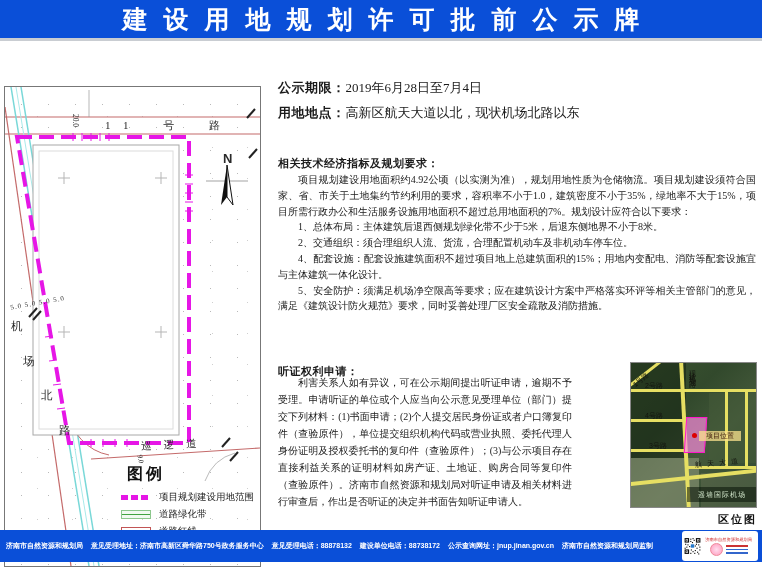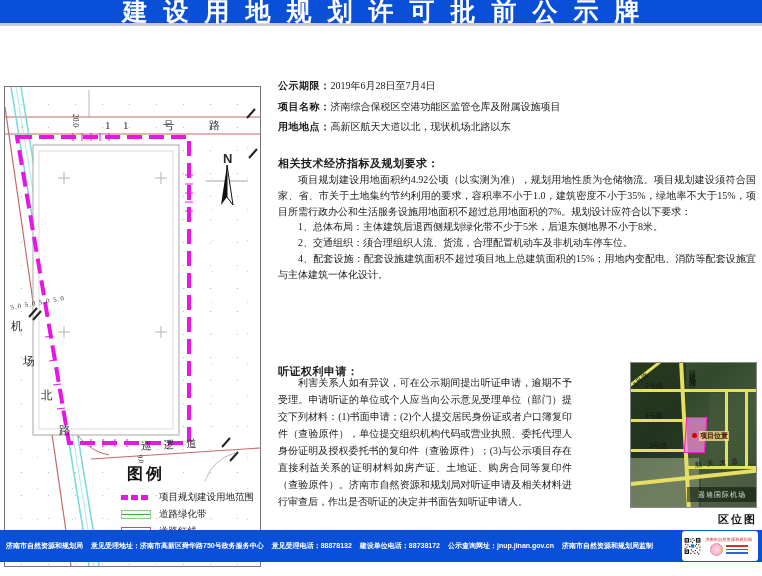--- a/index.html
+++ b/index.html
@@ -1,19 +1,19 @@
 <!DOCTYPE html>
 <html><head>
 <meta charset="utf-8">
 <style>
   html,body{margin:0;padding:0;background:#e9e9e9;}
   .page{position:relative;width:762px;height:576px;background:#fff;overflow:hidden;
         font-family:"Liberation Serif",serif;color:#1a1a1a;}
   
-  .header{position:absolute;left:0;top:0;width:762px;height:26px;background:#0a4fd8;
+  .header{position:absolute;left:0;top:0;width:762px;height:41px;background:#0a4fd8;
           display:flex;align-items:center;justify-content:center;border-bottom:3px solid #c9cdd2;box-sizing:border-box;}
   .header .title{color:#fff;font-family:"Liberation Sans",sans-serif;font-weight:bold;
           font-size:25px;letter-spacing:16px;text-indent:16px;white-space:nowrap;}
   
   .map-panel{position:absolute;left:4px;top:46px;width:257px;height:481px;background:#fff;
           border:1px solid #777;box-sizing:border-box;
           background-image:radial-gradient(circle,#b9b9b9 0.6px,transparent 0.9px),
                            radial-gradient(circle,#cfcfcf 0.6px,transparent 0.9px);
           background-size:27px 23px,35px 31px;background-position:3px 6px,15px 14px;margin-top:40px;}
   .map-svg{position:absolute;left:0;top:0;}
@@ -29,41 +29,41 @@
   .legend{position:absolute;left:116px;top:377px;}
   .legend-title{font-size:16px;font-weight:bold;letter-spacing:3px;color:#111;margin-left:6px;font-family:Liberation Mono, monospace;}
   .legend-row{display:flex;align-items:center;margin-top:7px;height:10px;}
   .sw{width:30px;height:9px;box-sizing:border-box;background:#fff;flex:0 0 auto;}
   .sw-magenta{height:5px;background:repeating-linear-gradient(90deg,#e616e6 0 7px,#fff 7px 10px);}
   .sw-green{border:1px solid #8cc78c;background:linear-gradient(#f1faf1 0 3px,#41a341 3px 4.5px,#f1faf1 4.5px);}
   .sw-red{border:1px solid #c25555;background:#fff;}
   .sw-cyan{border:1px solid #6fd0d0;background:linear-gradient(#eafcfc 0 3px,#58cfcf 3px 4.5px,#eafcfc 4.5px);}
   .legend-label{font-size:9.5px;margin-left:8px;color:#222;white-space:nowrap;}
   
-  .info{position:absolute;left:278px;top:79px;font-size:10px;}
+  .info{position:absolute;left:278px;top:79px;font-size:13px;}
   .info-row{margin-bottom:6.5px;}
   .info-row b{letter-spacing:.5px;}
   .req-heading{position:absolute;left:278px;top:156px;font-size:11px;font-weight:bold;letter-spacing:.5px;}
   .req-body{position:absolute;left:278px;top:172px;width:478px;font-size:10px;line-height:15.8px;text-align:justify;}
   .req-body p{margin:0;text-indent:2em;}
   .hear-heading{position:absolute;left:278px;top:364px;font-size:11px;font-weight:bold;letter-spacing:.5px;}
   .hear-body{position:absolute;left:278px;top:374px;width:294px;font-size:10px;line-height:17px;text-align:justify;}
   .hear-body p{margin:0;text-indent:2em;}
   
   .locmap{position:absolute;left:630px;top:362px;width:127px;height:146px;border:1px solid #888;box-sizing:border-box;
           background:linear-gradient(135deg,#3c5530 0%,#32492c 35%,#43583a 60%,#2f4730 100%);overflow:hidden;}
   .patch{position:absolute;}
   .road{position:absolute;background:#e6df63;}
   .loc-label{position:absolute;font-size:7px;color:#14160f;font-family:"Liberation Sans",sans-serif;white-space:nowrap;}
   .loc-vert{writing-mode:vertical-rl;letter-spacing:2px;}
   .parcel{position:absolute;left:54px;top:54px;width:21px;height:36px;background:rgba(255,140,225,.68);
           border:1.5px solid #ff17c9;transform:skewX(-4deg);box-sizing:border-box;}
   .site-dot{position:absolute;left:61px;top:70px;width:5px;height:5px;border-radius:50%;background:#dd0000;}
-  .site-label{position:absolute;left:68px;top:68px;font-size:7px;font-weight:bold;color:#3a1508;
-          background:rgba(250,225,140,.75);padding:0 1px;white-space:nowrap;}
+  .site-label{position:absolute;left:68px;top:68px;font-size:7px;font-weight:normal;color:#3a1508;
+          background:rgba(250,225,140,.75);padding:0 7px;white-space:nowrap;}
   .airport-band{position:absolute;left:56px;top:124px;width:70px;height:15px;background:rgba(8,18,8,.55);
           display:flex;align-items:center;justify-content:center;}
   .airport-band span{font-size:7px;color:#cfe3c8;letter-spacing:1px;white-space:nowrap;}
   .locmap-caption{position:absolute;left:630px;top:512px;width:127px;text-align:right;font-size:11px;
           font-weight:bold;letter-spacing:2px;color:#111;}
   
   .footer{position:absolute;left:0;top:530px;width:762px;height:32px;background:#0a4fd8;
           display:flex;align-items:center;color:#fff;font-family:"Liberation Sans",sans-serif;
           font-size:7px;font-weight:bold;white-space:nowrap;overflow:hidden;}
   .footer span{margin-right:8px;}
@@ -185,33 +185,31 @@
         <span class="legend-label">交通组织</span>
       </div>
     </div>
   </div>
 
   <div class="info">
     <div class="info-row">
       <b>公示期限：</b><span>2019年6月28日至7月4日</span>
     </div>
     <div class="info-row">
-      <b>项目名称：</b><span>济南综合保税区空港功能区监管仓库及附属设施项目</span>
-    </div>
-    <div class="info-row">
       <b>用地地点：</b><span>高新区航天大道以北，现状机场北路以东</span>
     </div>
   </div>
 
   <div class="req-heading">相关技术经济指标及规划要求：</div>
   <div class="req-body">
     <p>项目规划建设用地面积约4.92公顷（以实测为准），规划用地性质为仓储物流。项目规划建设须符合国家、省、市关于土地集约节约利用的要求，容积率不小于1.0，建筑密度不小于35%，绿地率不大于15%，项目所需行政办公和生活服务设施用地面积不超过总用地面积的7%。规划设计应符合以下要求：</p>
     <p>1、总体布局：主体建筑后退西侧规划绿化带不少于5米，后退东侧地界不小于8米。</p>
     <p>2、交通组织：须合理组织人流、货流，合理配置机动车及非机动车停车位。</p>
     <p>4、配套设施：配套设施建筑面积不超过项目地上总建筑面积的15%；用地内变配电、消防等配套设施宜与主体建筑一体化设计。</p>
+    <p>5、安全防护：须满足机场净空限高等要求；应在建筑设计方案中严格落实环评等相关主管部门的意见，满足《建筑设计防火规范》要求，同时妥善处理厂区安全疏散及消防措施。</p>
   </div>
 
   <div class="hear-heading">听证权利申请：</div>
   <div class="hear-body">
     <p>利害关系人如有异议，可在公示期间提出听证申请，逾期不予受理。申请听证的单位或个人应当向公示意见受理单位（部门）提交下列材料：(1)书面申请；(2)个人提交居民身份证或者户口簿复印件（查验原件），单位提交组织机构代码或营业执照、委托代理人身份证明及授权委托书的复印件（查验原件）；(3)与公示项目存在直接利益关系的证明材料如房产证、土地证、购房合同等复印件（查验原件）。济南市自然资源和规划局对听证申请及相关材料进行审查后，作出是否听证的决定并书面告知听证申请人。</p>
   </div>
 
   <div class="locmap">
     <div class="patch" style="left:0;top:0;width:55px;height:95px;background:rgba(18,32,16,.5);"></div>
     <div class="patch" style="left:0;top:95px;width:68px;height:51px;background:rgba(150,158,128,.55);"></div>

